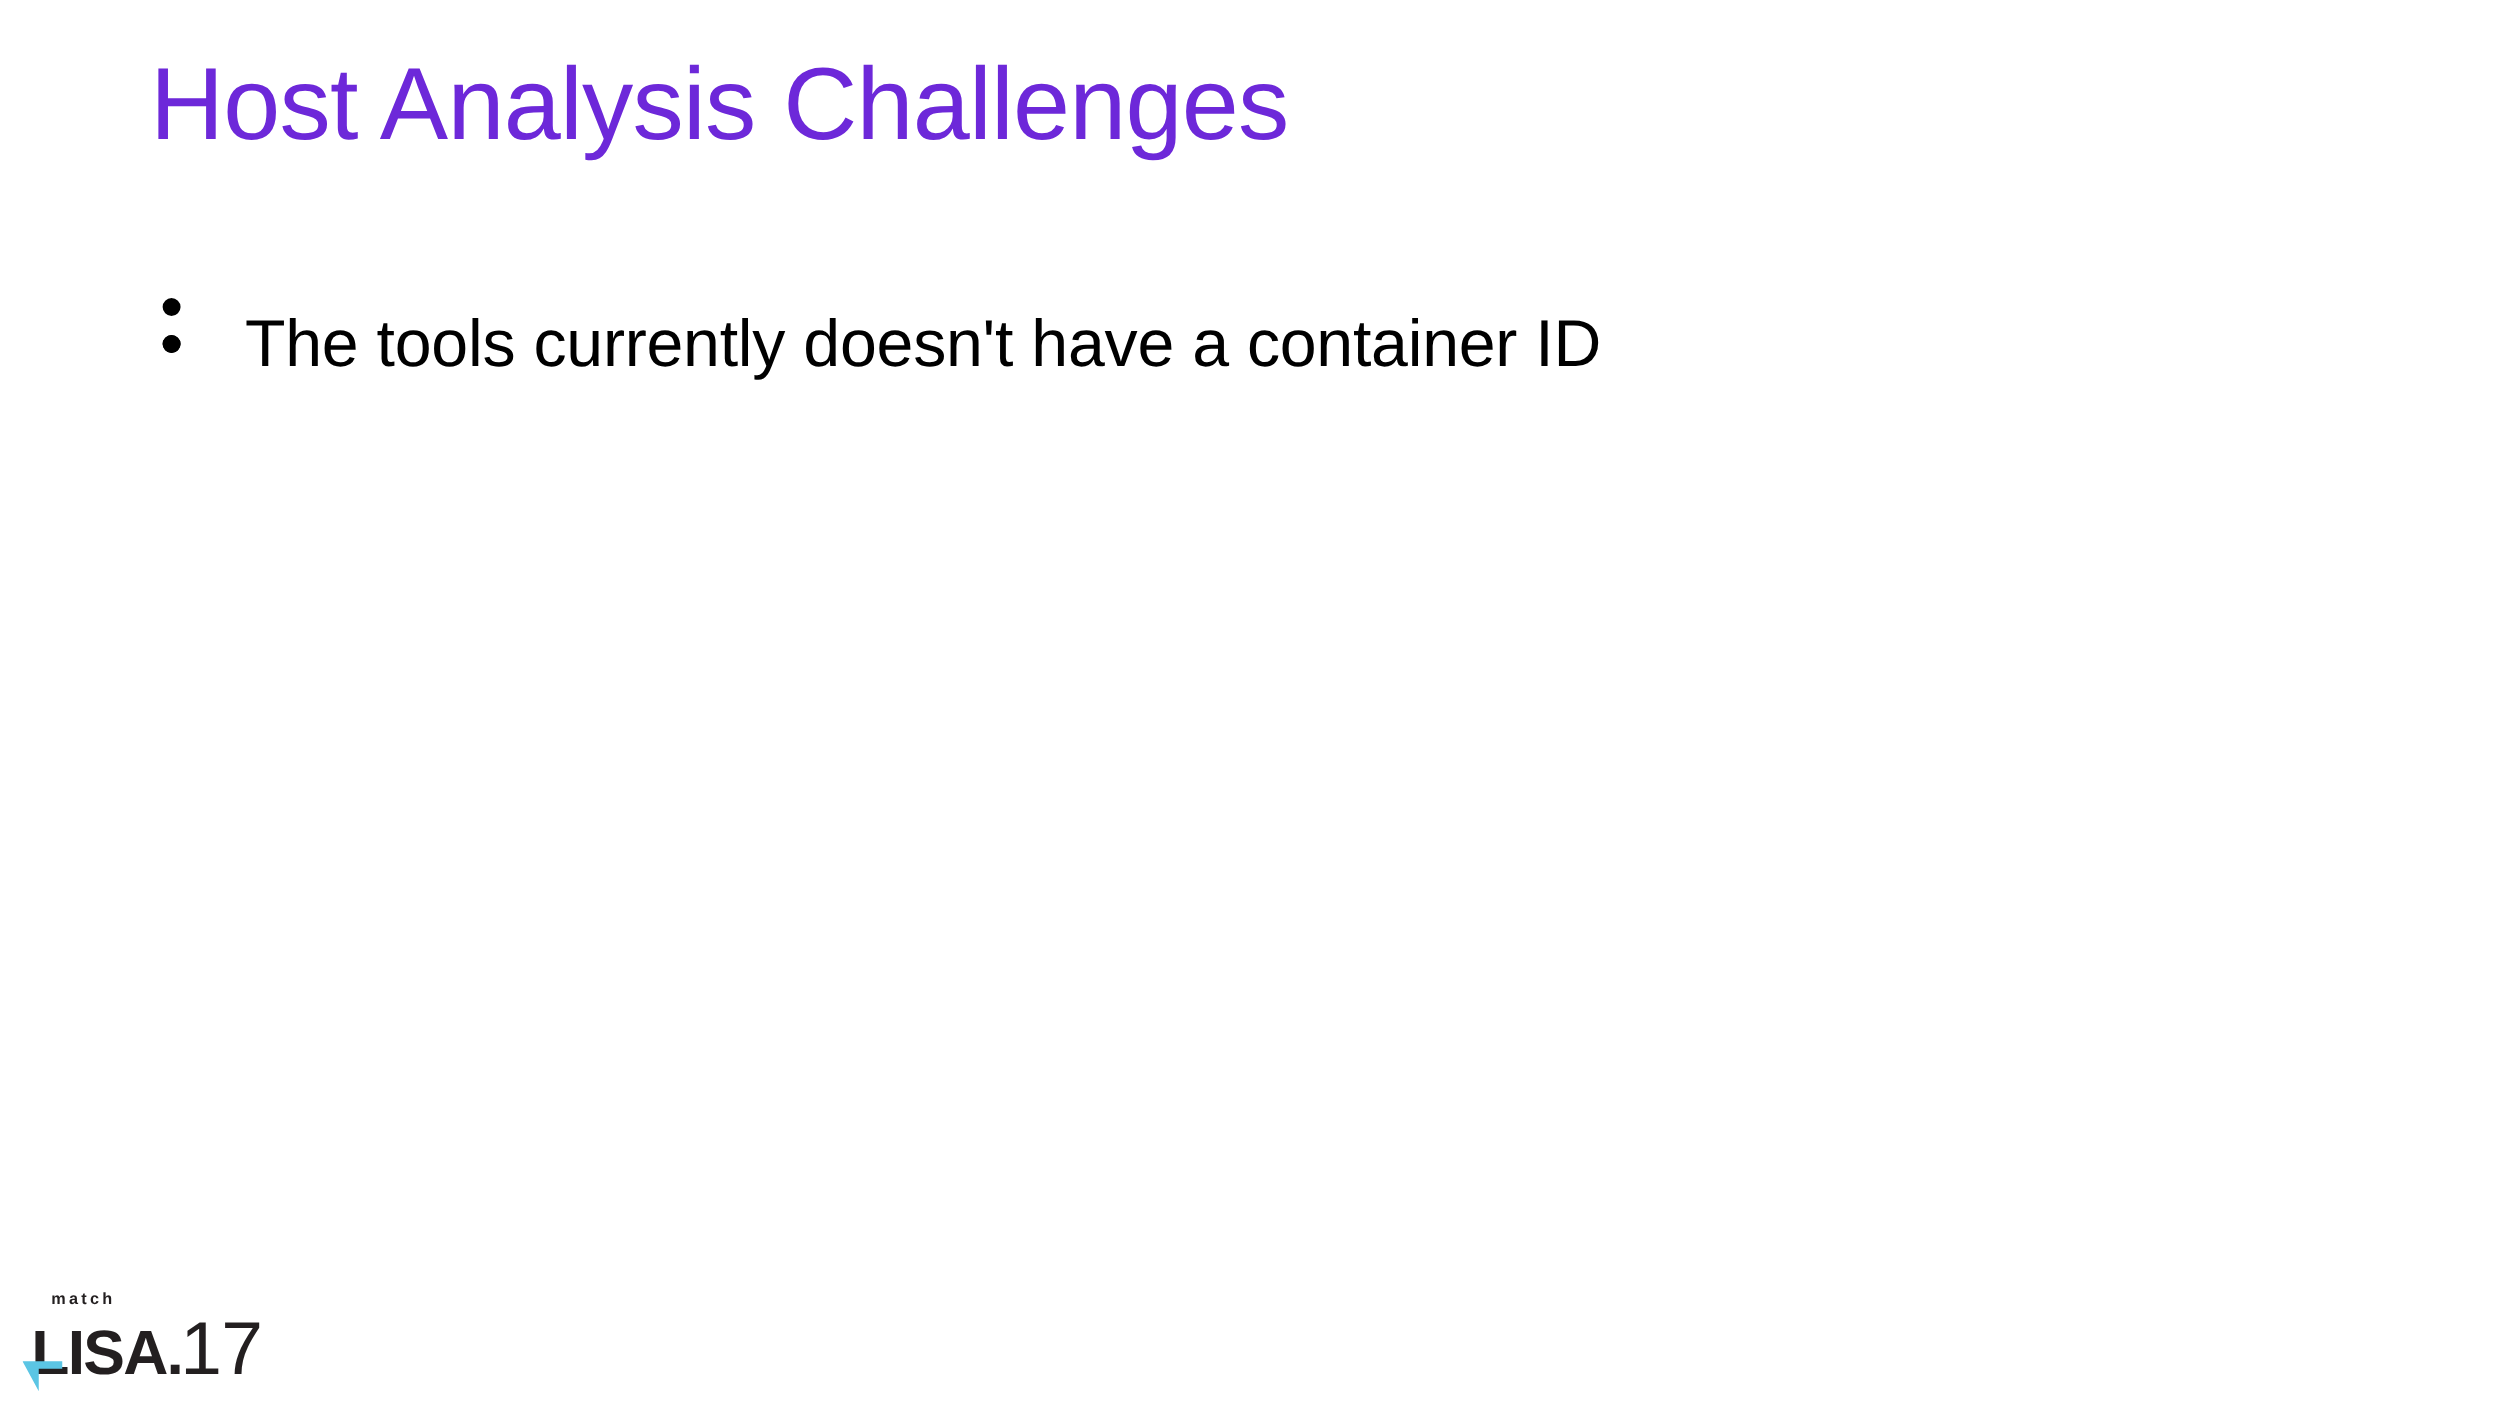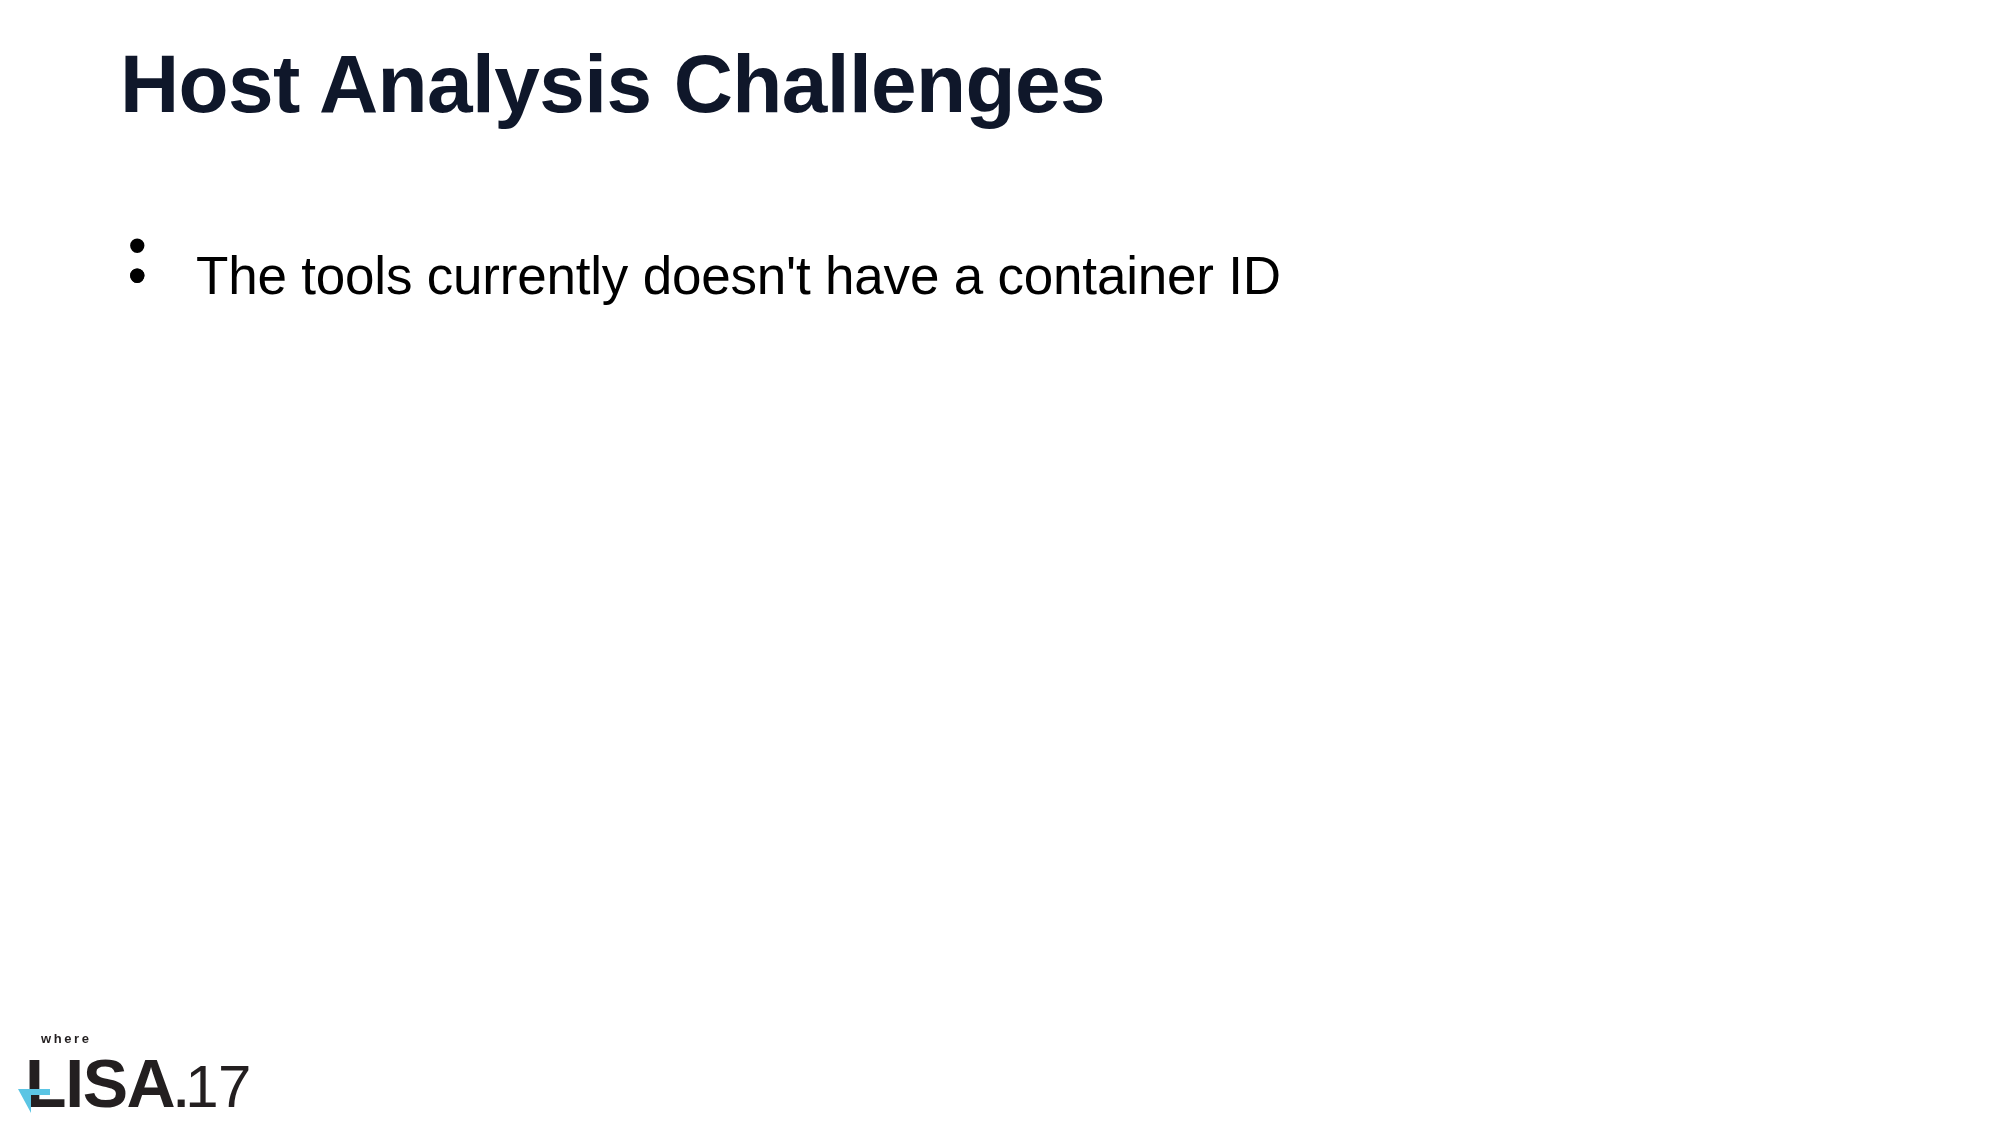--- a/index.html
+++ b/index.html
@@ -24,24 +24,24 @@
   }
 
   
   .slide-title {
     position: absolute;
     left: 120px;
     top: 38px;
     width: 1740px;
     font-family: "Liberation Sans", sans-serif;
     font-size: 82px;
-    font-weight: 700;
+    font-weight: 400;
     line-height: 1.12;
     letter-spacing: -0.6px;
-    color: #0f172a;
+    color: #6d28d9;
     white-space: nowrap;
   }
 
   
   .bullet-list {
     position: absolute;
     left: 120px;
     top: 213px;
     width: 1780px;
     margin: 0;
@@ -93,21 +93,21 @@
   }
   .logo-wordmark {
     position: absolute;
     left: 10px;
     top: 17px;
     line-height: 1;
     white-space: nowrap;
   }
   .logo-lisa {
     font-family: "Liberation Sans", sans-serif;
-    font-size: 68px;
+    font-size: 50px;
     font-weight: 700;
     letter-spacing: -1.4px;
     color: #231f20;
     vertical-align: baseline;
   }
   .logo-dot {
     font-family: "Liberation Sans", sans-serif;
     font-size: 50px;
     font-weight: 700;
     color: #231f20;
@@ -144,21 +144,21 @@
     <li class="bullet-item">
       <span class="bullet-marker">•</span>
     </li>
     <li class="bullet-item">
       <span class="bullet-marker">•</span>
       <span class="bullet-text">The tools currently doesn't have a container ID</span>
     </li>
   </ul>
 
   <div class="logo">
-    <div class="logo-usenix">where</div>
+    <div class="logo-usenix">match</div>
     <div class="logo-wordmark">
       <span class="logo-lisa">LISA</span><span class="logo-dot">.</span><span class="logo-year">17</span>
     </div>
     <svg class="logo-arrow" viewBox="0 0 32 28">
       <polygon points="0,4 32,4 32,10 13,10 13,28" fill="#5bc5e4"></polygon>
     </svg>
   </div>
 
 </div>
 

